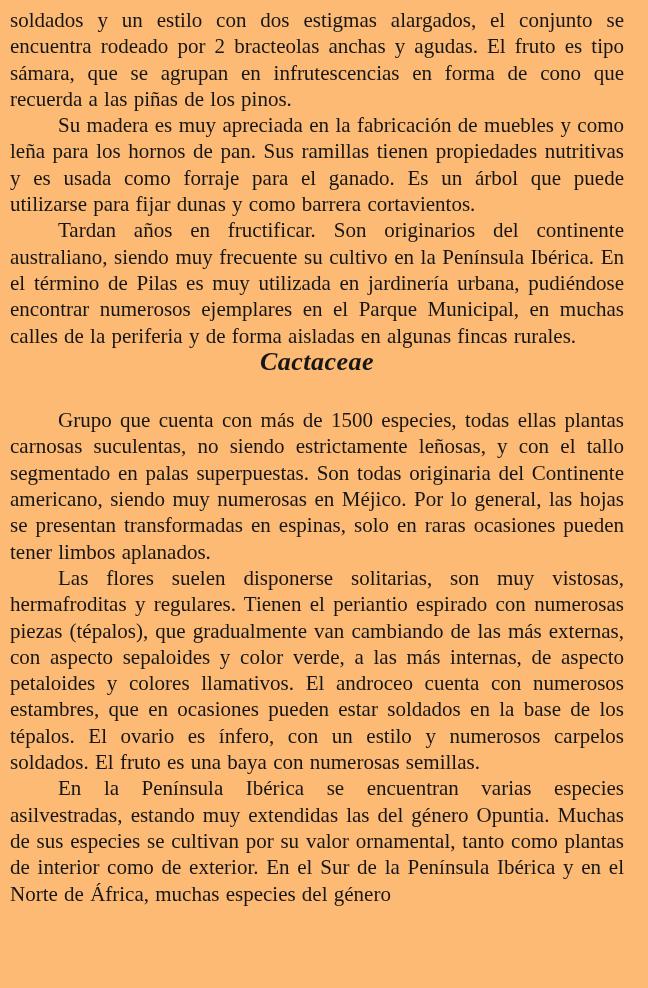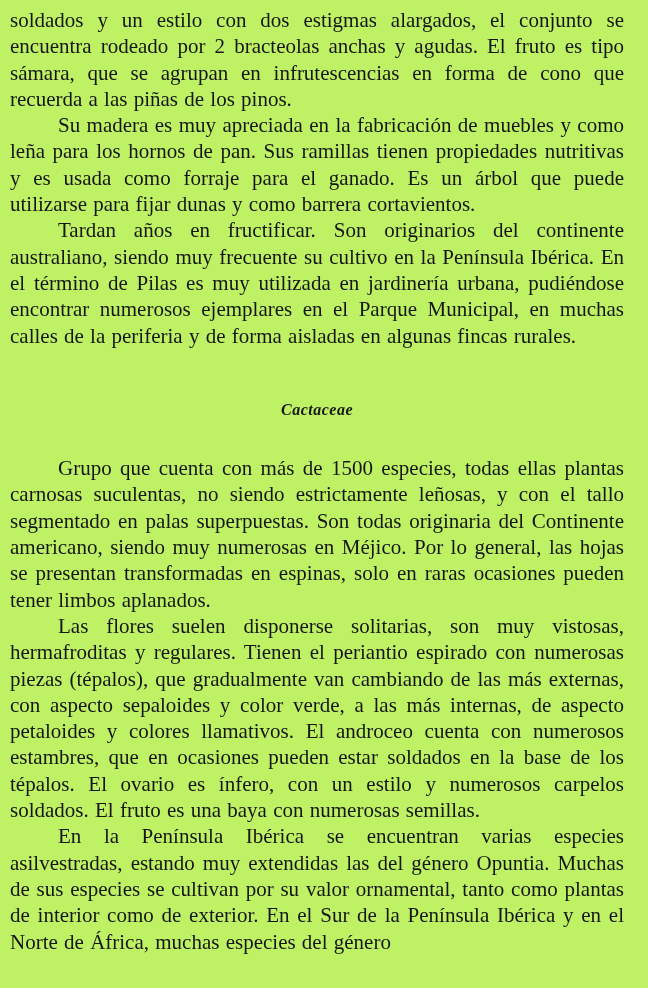--- a/index.html
+++ b/index.html
@@ -7,46 +7,45 @@
   html, body {
     width: 648px;
     height: 988px;
     background: #ffffff;
     overflow: hidden;
   }
 
   .page {
     width: 648px;
     height: 988px;
-    background: #bef264;
+    background: #fdba74;
     color: #161616;
     font-family: "Liberation Serif", serif;
     font-size: 21px;
     line-height: 26.3px;
     text-align: justify;
     padding: 7px 24px 0 10px;
   }
 
   .para {
     text-indent: 48px;
     word-spacing: 1px;
   }
 
   .para.no-indent {
     text-indent: 0;
   }
 
   .section-heading {
     font-family: "Liberation Serif", serif;
-    font-size: 16px;
+    font-size: 26px;
     font-weight: bold;
     font-style: italic;
     text-align: center;
     text-indent: 0;
-    margin-top: 48px;
     margin-bottom: 32px;
     letter-spacing: 0.5px;
   }
 </style>
 </head>
 <body>
 
 <div class="page">
 
   <p class="para no-indent">soldados y un estilo con dos estigmas alargados, el conjunto se encuentra rodeado por 2 bracteolas anchas y agudas. El fruto es tipo sámara, que se agrupan en infrutescencias en forma de cono que recuerda a las piñas de los pinos.</p>

